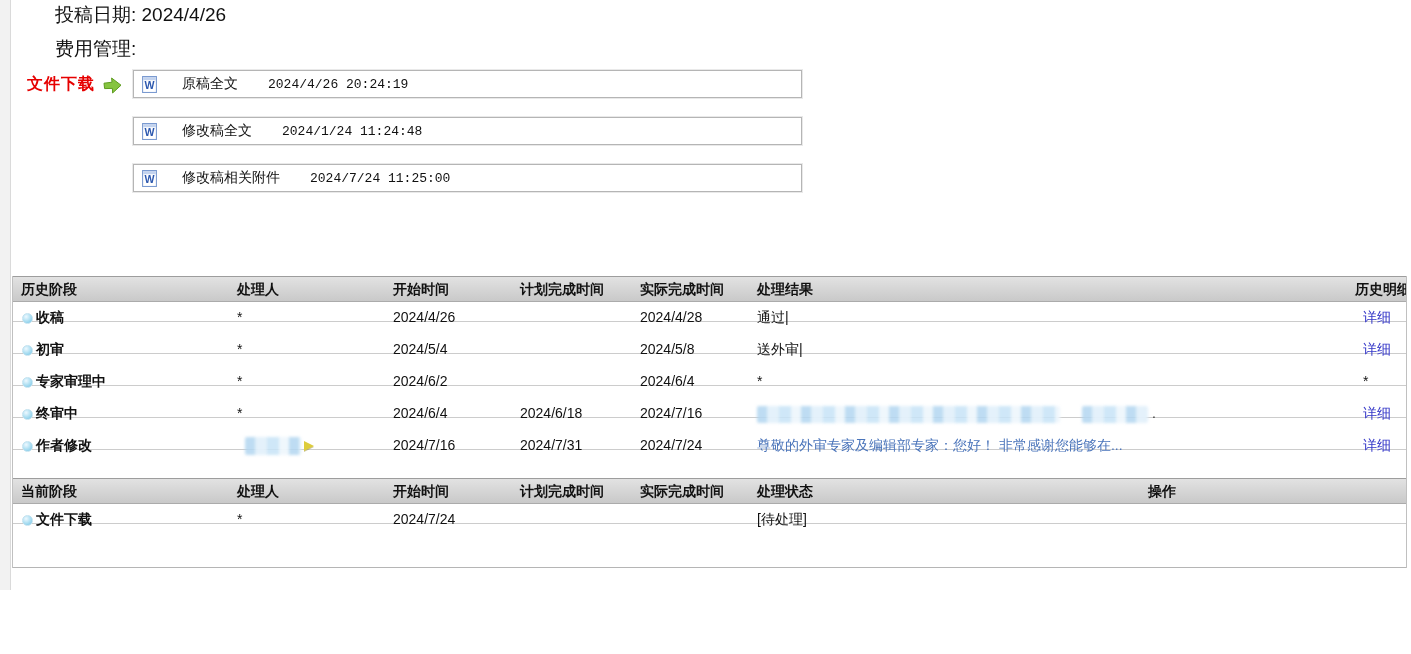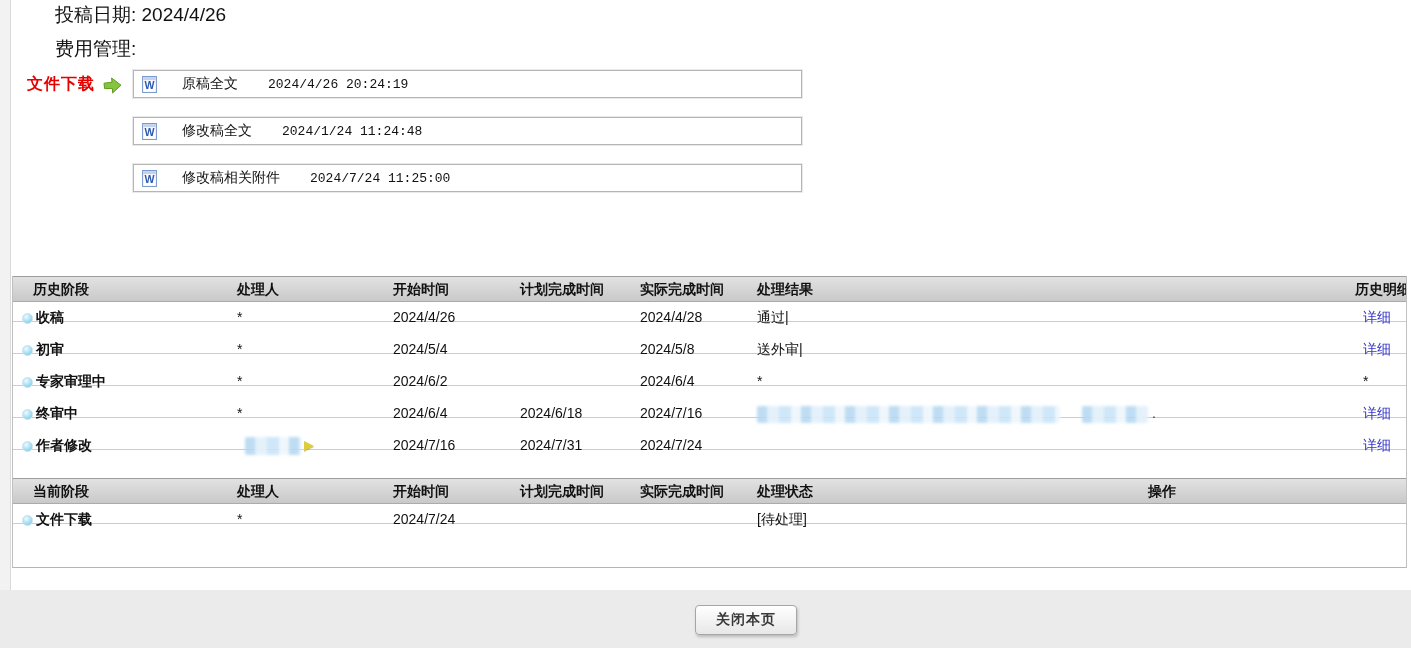--- a/index.html
+++ b/index.html
@@ -33,21 +33,21 @@
   .rc0{top:228px;}
   .empty-row{position:absolute;left:0;top:260px;width:100%;height:32px;border-bottom:1px solid #b5b5b5;box-sizing:border-box;background:#fff;}
   .cell{position:absolute;top:0;line-height:31px;font-size:14px;color:#111;white-space:nowrap;}
   .c-stage{left:23px;font-weight:bold;}
   .c-handler{left:224px;}
   .c-start{left:380px;}
   .c-planned{left:507px;}
   .c-actual{left:627px;}
   .c-result{left:744px;}
   .c-detail{left:1350px;}
-  .h-stage{left:20px;} .h-handler{left:224px;} .h-start{left:380px;} .h-planned{left:507px;}
+  .h-stage{left:8px;} .h-handler{left:224px;} .h-start{left:380px;} .h-planned{left:507px;}
   .h-actual{left:627px;} .h-result{left:744px;} .h-detail{left:1342px;} .h-action{left:1135px;}
   .bullet{position:absolute;left:9px;top:11px;width:9px;height:9px;border-radius:50%;background:radial-gradient(circle at 35% 30%,#eef9ff,#a9ddf1 55%,#6fc0e4);border:1px solid #c2e2f0;}
   .link{color:#3437c8;cursor:pointer;}
   .note-blue{color:#4a74ba;}
   .mosaic{position:absolute;top:8px;height:17px;border-radius:2px;filter:blur(1.5px);
     background-image:linear-gradient(90deg,rgba(178,214,240,.85) 0 10px,rgba(226,240,250,.95) 10px 22px,rgba(198,227,246,.85) 22px 34px,rgba(238,246,252,.95) 34px 44px);
     background-size:44px 100%;}
   .mosaic-r3a{left:744px;width:303px;}
   .mosaic-r3b{left:1069px;width:66px;}
   .dot-after{position:absolute;left:1139px;top:0;line-height:31px;font-size:14px;color:#333;}
@@ -162,20 +162,21 @@
     </div>
 
     <div class="trow r4">
       <span class="bullet"></span>
       <span class="cell c-stage">作者修改</span>
       <span class="mosaic mosaic-handler"></span>
       <span class="edit-arrow"></span>
       <span class="cell c-start">2024/7/16</span>
       <span class="cell c-planned">2024/7/31</span>
       <span class="cell c-actual">2024/7/24</span>
+      <span class="cell c-result note-blue">尊敬的外审专家及编辑部专家：您好！ 非常感谢您能够在...</span>
       <span class="cell c-detail link">详细</span>
     </div>
 
     <div class="thead thead-cur">
       <span class="hcell h-stage">当前阶段</span>
       <span class="hcell h-handler">处理人</span>
       <span class="hcell h-start">开始时间</span>
       <span class="hcell h-planned">计划完成时间</span>
       <span class="hcell h-actual">实际完成时间</span>
       <span class="hcell h-result">处理状态</span>
@@ -189,17 +190,14 @@
       <span class="cell c-start">2024/7/24</span>
       <span class="cell c-planned"></span>
       <span class="cell c-actual"></span>
       <span class="cell c-result">[待处理]</span>
       <span class="cell c-detail"></span>
     </div>
 
     <div class="empty-row"></div>
   </div>
 
-  <div class="gray-band">
-    <button class="close-btn">关闭本页</button>
-  </div>
 
 </div>
 
 </body></html>

